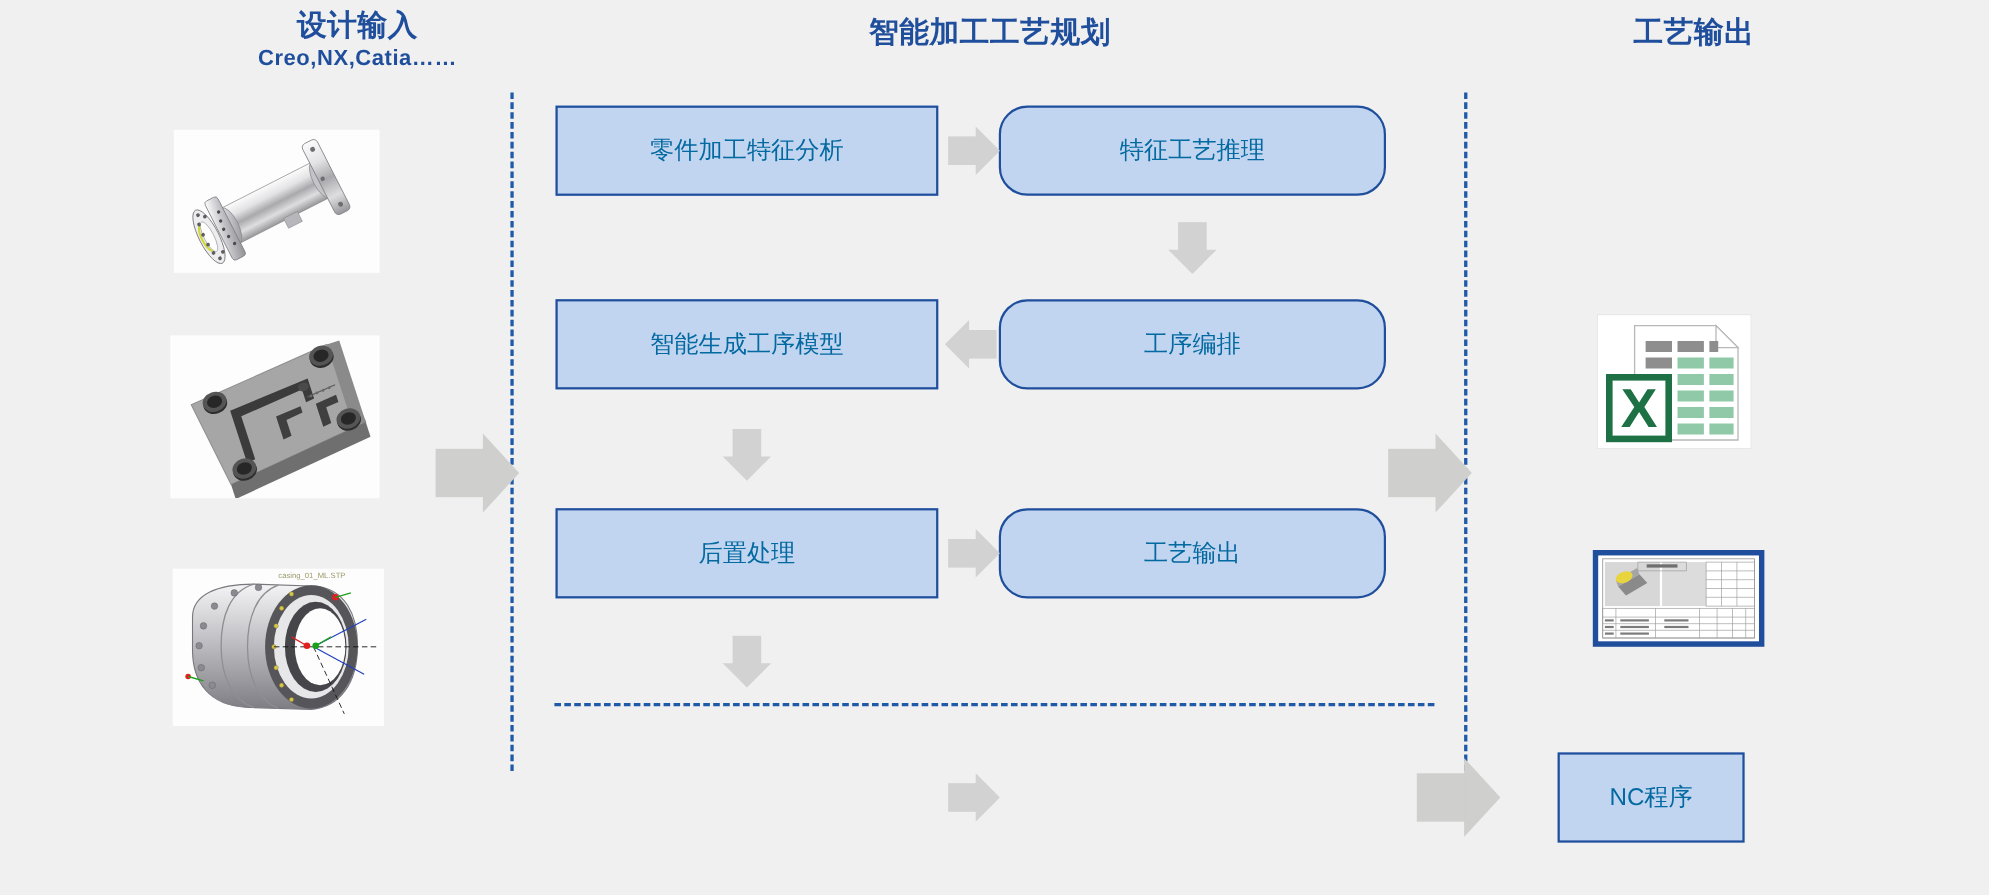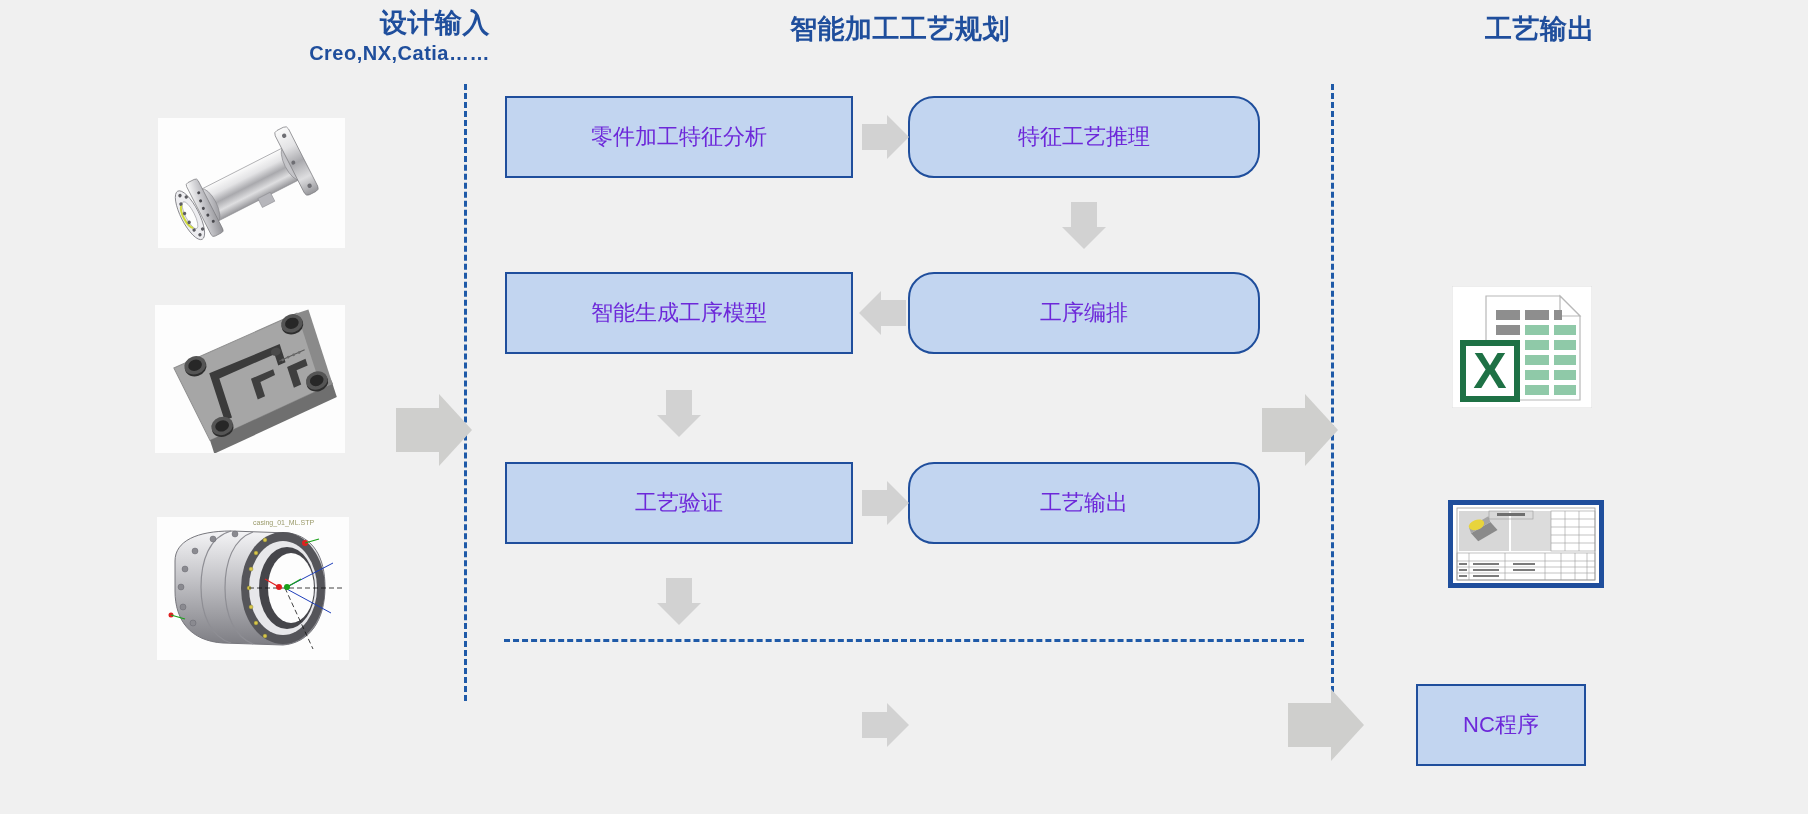--- a/index.html
+++ b/index.html
@@ -10,37 +10,37 @@
     overflow:hidden;position:relative;
   }
   .stage{position:relative;width:1808px;height:814px;}
   .abs{position:absolute;}
 
   
   .zone-title{
     color:#1f4e9c;font-weight:bold;text-align:center;
     letter-spacing:.5px;line-height:1.18;
   }
-  #hdr-left{left:130px;top:8px;width:360px;font-size:27px;text-align:right;}
+  #hdr-left{left:145px;top:8px;width:360px;font-size:27px;}
   #hdr-left .sub{font-size:20px;display:block;margin-top:2px;}
   #hdr-center{left:610px;top:14px;width:400px;font-size:27px;text-align:right;}
   #hdr-right{left:1420px;top:14px;width:240px;font-size:27px;}
 
   
   .vdash{width:0;border-left:3px dashed #1f5aa8;}
   #divider-left{left:464px;top:84px;height:617px;}
   #divider-right{left:1331px;top:84px;height:617px;}
   .hdash{height:0;border-top:3px dashed #1f5aa8;}
   #divider-cam{left:504px;top:639px;width:800px;}
 
   
   .pbox{
     background:#c2d5f0;border:2px solid #1f4e9c;
     display:flex;align-items:center;justify-content:center;
-    color:#6d28d9;font-size:22px;
+    color:#0369a1;font-size:22px;
     font-family:"Liberation Sans","DejaVu Sans",sans-serif;
     box-sizing:border-box;
   }
   .col-a{left:505px;width:348px;}
   .col-b{left:908px;width:352px;border-radius:26px;}
   .row1{top:96px;height:82px;}
   .row2{top:272px;height:82px;}
   .row3{top:462px;height:82px;}
   .row4{top:684px;height:82px;}
   .arrow-right{
@@ -262,21 +262,21 @@
   <div class="abs arrow-big-right" style="left:396px;top:408px;"></div>
   <div class="abs arrow-big-right" style="left:1262px;top:408px;"></div>
   <div class="abs arrow-big-right" style="left:1288px;top:703px;"></div>
 
   <div class="abs pbox col-a row1">零件加工特征分析</div>
   <div class="abs pbox col-b row1">特征工艺推理</div>
 
   <div class="abs pbox col-b row2">工序编排</div>
   <div class="abs pbox col-a row2">智能生成工序模型</div>
 
-  <div class="abs pbox col-a row3">工艺验证</div>
+  <div class="abs pbox col-a row3">后置处理</div>
   <div class="abs pbox col-b row3">工艺输出</div>
 
 
   <div class="abs arrow-right" style="left:862px;top:124px;"></div>
   <div class="abs arrow-down" style="left:1071px;top:202px;"></div>
   <div class="abs arrow-left" style="left:860px;top:300px;"></div>
   <div class="abs arrow-down" style="left:666px;top:390px;"></div>
   <div class="abs arrow-right" style="left:862px;top:490px;"></div>
   <div class="abs arrow-down" style="left:666px;top:578px;"></div>
   <div class="abs arrow-right" style="left:862px;top:712px;"></div>

